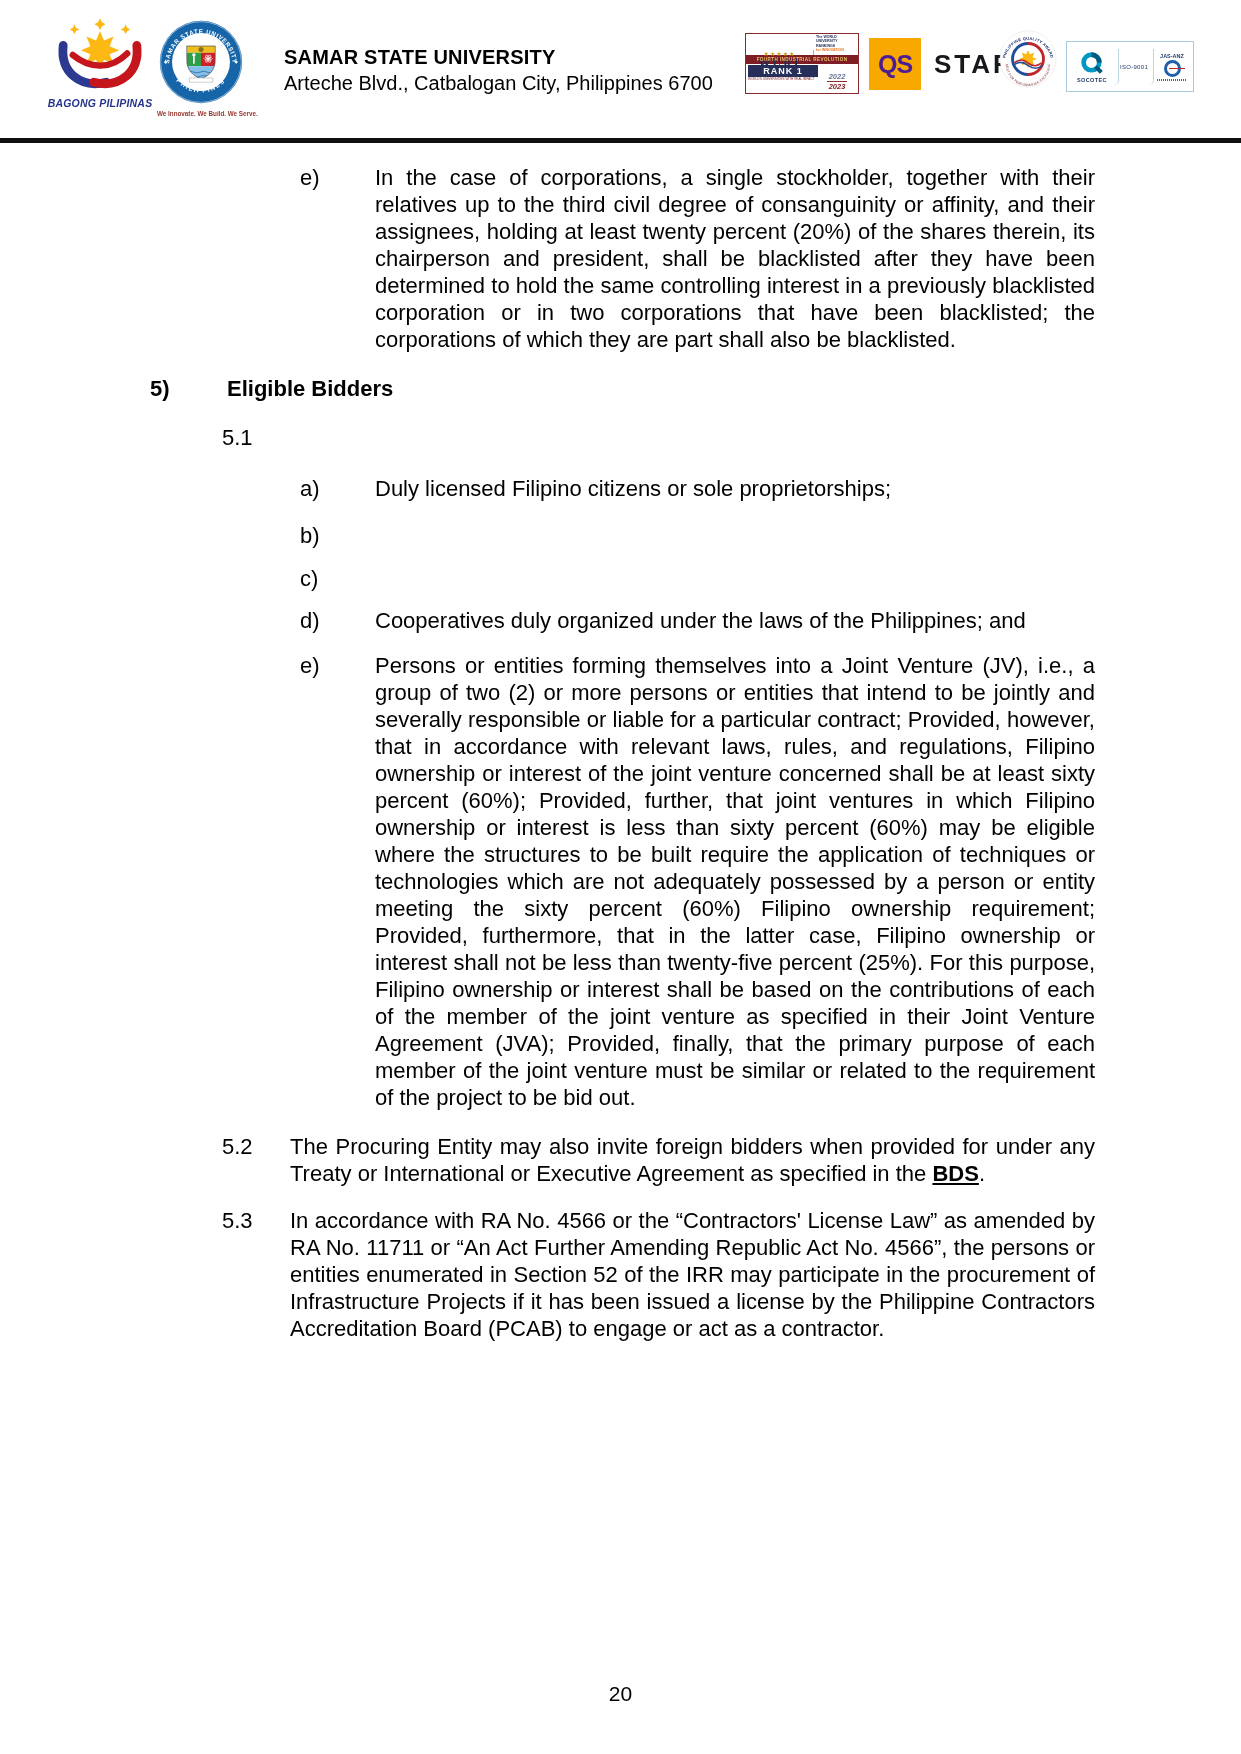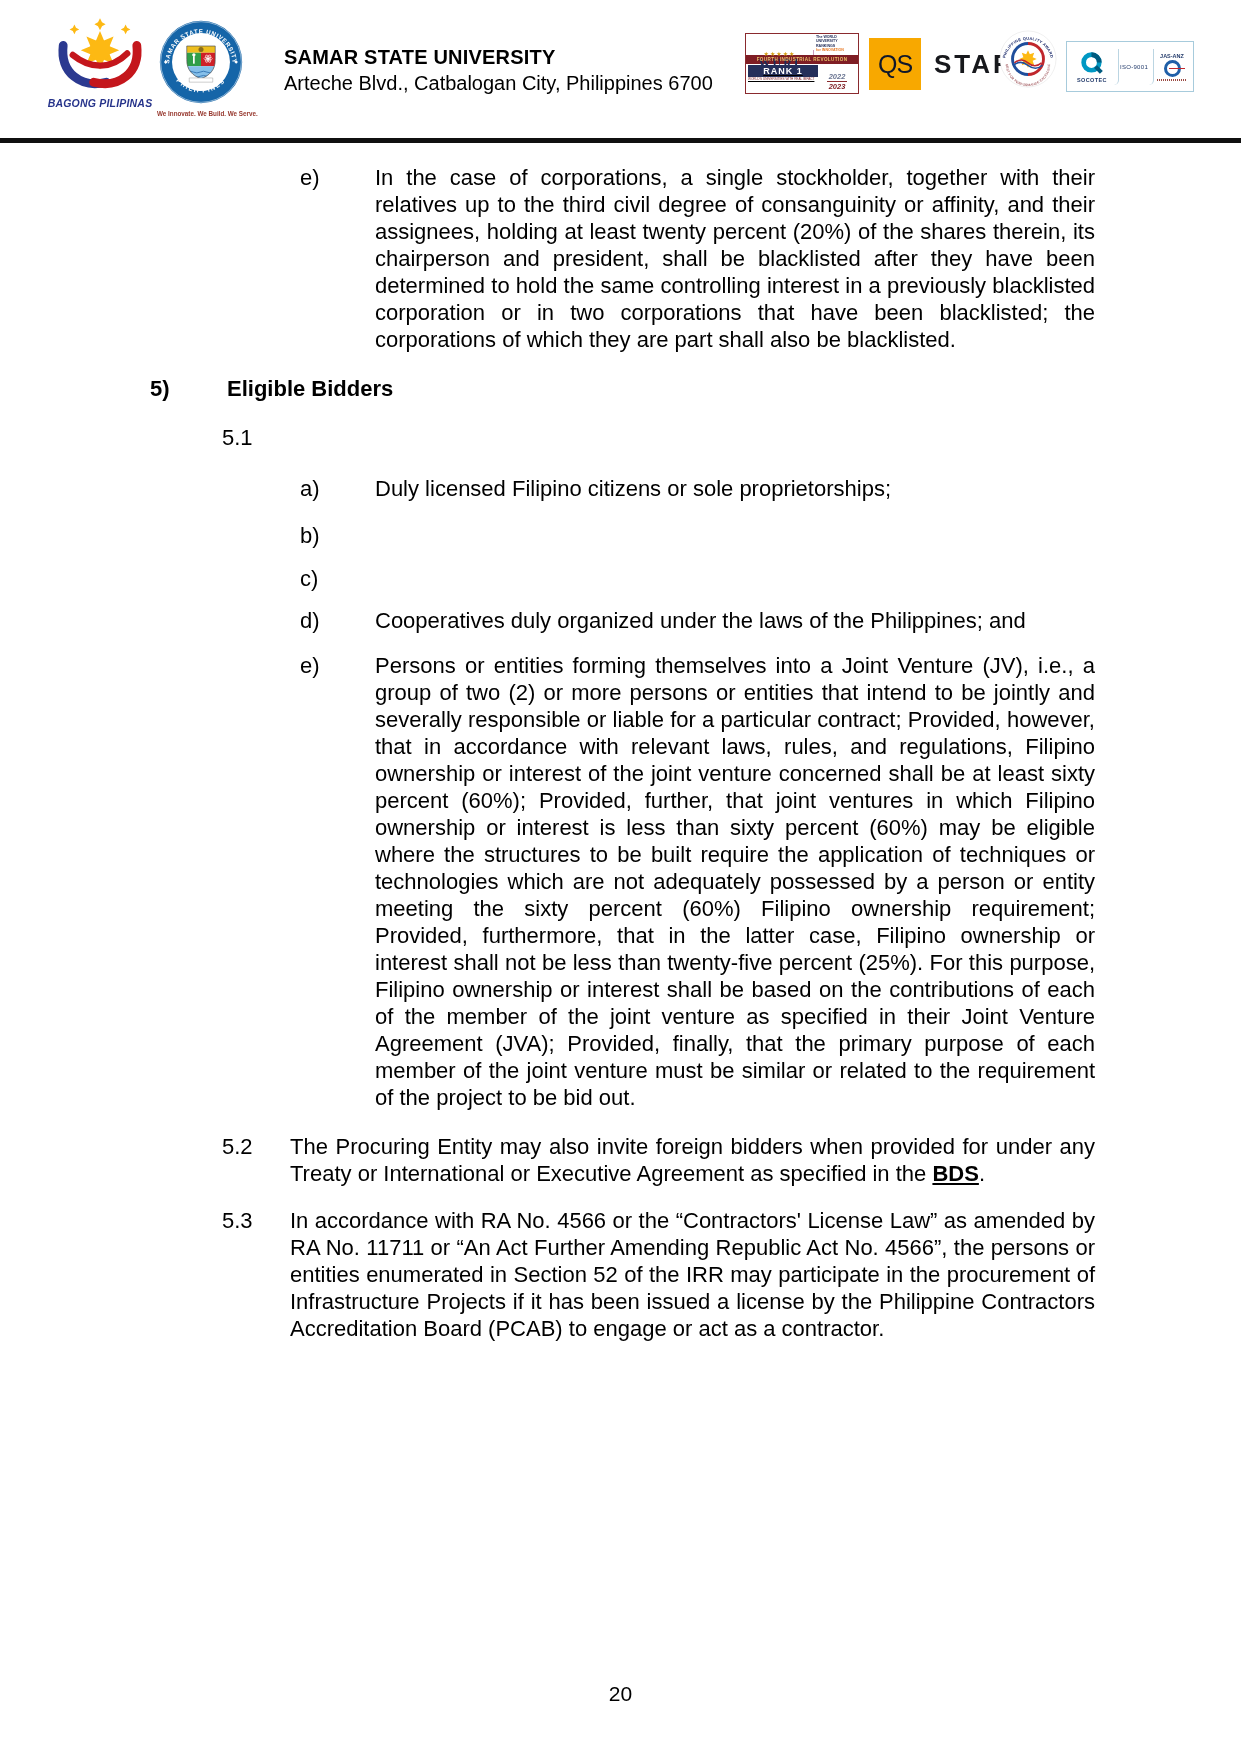--- a/index.html
+++ b/index.html
@@ -32,30 +32,30 @@
   .wuri { position:absolute; left:745px; top:33px; width:114px; border:1px solid #8a2a2e; background:#fff; font-family:"Liberation Sans",sans-serif; }
   .wuri-top { display:flex; height:21px; }
   .wuri-left { width:68px; text-align:center; border-right:1px solid #c9b; padding-top:1px;margin-top:16px; }
   .wuri-stars { font-size:6px; line-height:6px; color:#D4A017; letter-spacing:1px; }
   .wuri-name { font-family:"Liberation Serif", serif; font-size:12px; line-height:12px; font-weight:bold; color:#1F2A56; letter-spacing:2px; }
   .wuri-tag { flex:1; padding:1px 0 0 2px; }
   .wuri-tag div { font-size:3.6px; line-height:4.4px; color:#1F2A56; font-weight:bold; white-space:nowrap; }
   .wuri-tag div:nth-child(4) { color:#E87722; }
   .wuri-band { height:9px; background:#7F1D24; color:#E8C26A; font-size:4.6px; line-height:9px; text-align:center; letter-spacing:.4px; font-weight:bold; white-space:nowrap; }
   .wuri-bottom { display:flex; padding:1px 2px 2px 2px; align-items:flex-start; }
-  .wuri-rank-wrap { width:70px;text-decoration:underline; }
+  .wuri-rank-wrap { width:70px; }
   .wuri-rank { background:#252F5A; color:#fff; font-size:9px; line-height:12px; font-weight:bold; text-align:center; letter-spacing:1px; height:12px; }
   .wuri-cap { font-size:3.1px; line-height:3.6px; color:#7F1D24; white-space:nowrap; margin-top:1px; }
   .wuri-years { flex:1; text-align:center; font-style:italic; font-weight:bold; }
   .wuri-year-top { font-size:7.5px; line-height:8px; color:#6B7693; border-bottom:1px solid #8a2a2e; display:inline-block; padding:0 2px; }
   .wuri-year-bottom { font-size:7.5px; line-height:8px; color:#7F1D24; }
 
   
   .qs-badge { position:absolute; left:869px; top:38px; display:flex; align-items:center; }
-  .qs-square { width:52px; height:52px; background:#F8A800; color:#0f172a; font-weight:400; font-size:25px; display:flex; align-items:center; justify-content:center; letter-spacing:-1px; }
+  .qs-square { width:52px; height:52px; background:#F8A800; color:#4c1d95; font-weight:700; font-size:25px; display:flex; align-items:center; justify-content:center; letter-spacing:-1px; }
   .qs-label { font-size:26px; font-weight:800; color:#17181c; letter-spacing:3px; margin-left:13px; }
 
   
   .pqa { position:absolute; left:999px; top:30px; }
 
   
   .soco-box { position:absolute; left:1066px; top:41px; width:128px; height:51px; border:1px solid #A7CBDC; background:#fff; display:flex; align-items:center; padding:0 3px; }
   .soco-cell { text-align:center; }
   .soco-logo-cell { width:44px; }
   .soco-mark { display:block; margin:0 auto; }

